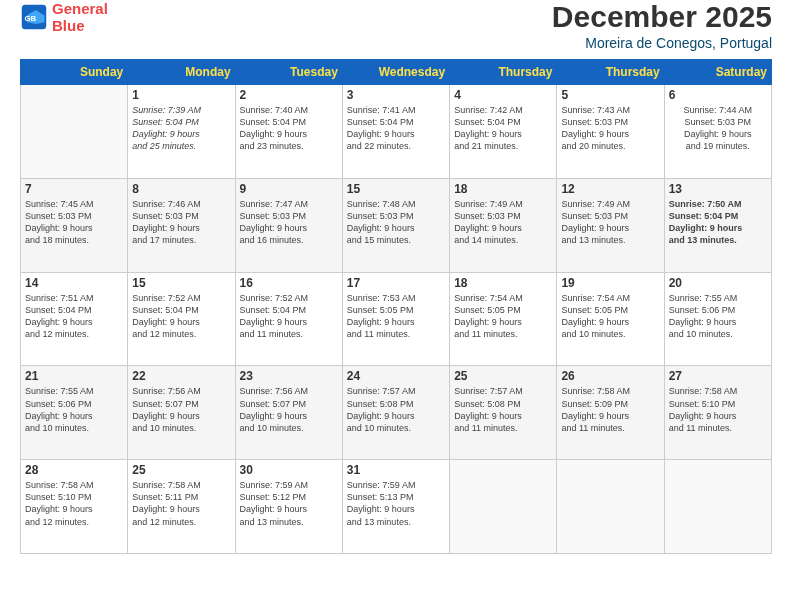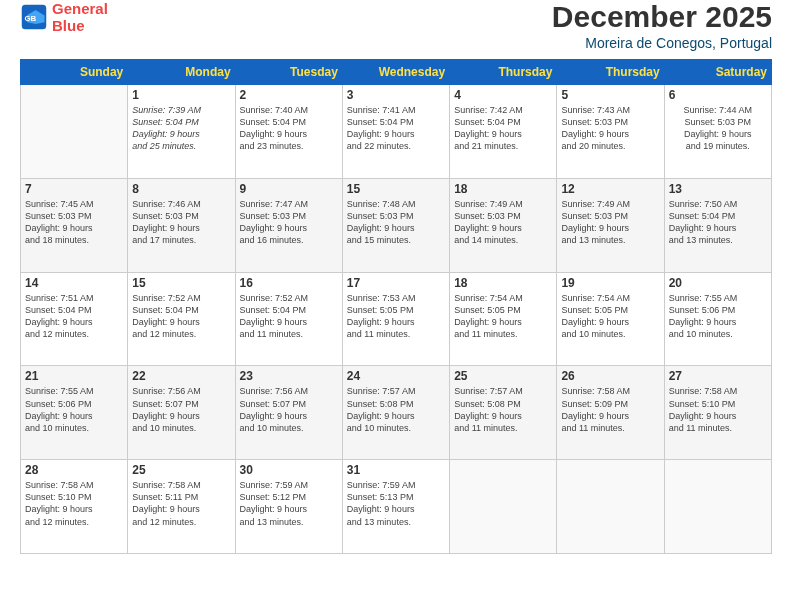--- a/index.html
+++ b/index.html
@@ -216,21 +216,21 @@
           </td>
           <td class="row-shade">
             <span class="day-num">12</span>
             <div class="day-info" style="white-space: pre-line;">Sunrise: 7:49 AM
 Sunset: 5:03 PM
 Daylight: 9 hours
 and 13 minutes.</div>
           </td>
           <td class="row-shade">
             <span class="day-num">13</span>
-            <div class="day-info" style="white-space: pre-line;">Sunrise: 7:50 AM
+            <div class="day-info" style="white-space: pre-line; font-weight: bold;">Sunrise: 7:50 AM
 Sunset: 5:04 PM
 Daylight: 9 hours
 and 13 minutes.</div>
           </td>
         </tr>
         <tr>
           <td class="row-white">
             <span class="day-num">14</span>
             <div class="day-info" style="white-space: pre-line;">Sunrise: 7:51 AM
 Sunset: 5:04 PM

